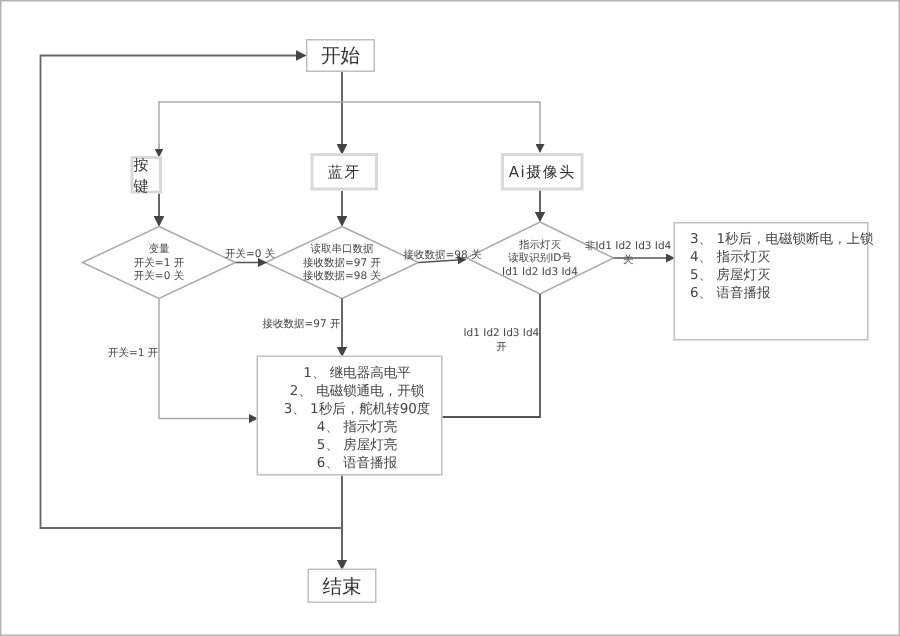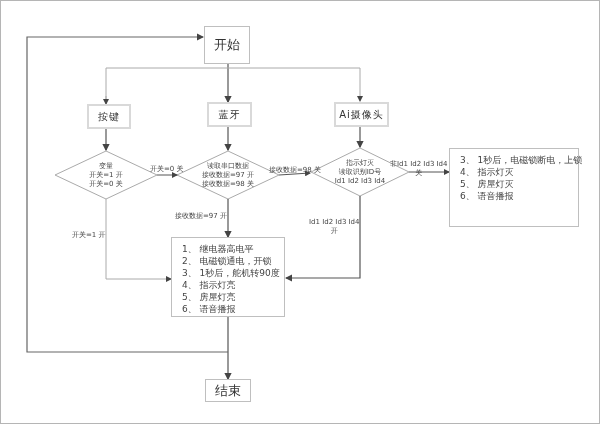--- a/index.html
+++ b/index.html
@@ -50,28 +50,28 @@
 
   <line x1="228" y1="199" x2="228" y2="237" stroke="#555" stroke-width="1.2" marker-end="url(#arr)"></line>
 
   <polyline points="360,196 360,278 286,278" fill="none" stroke="#555" stroke-width="1.2" marker-end="url(#arr)"></polyline>
 
   <line x1="228" y1="316" x2="228" y2="379" stroke="#555" stroke-width="1.2" marker-end="url(#arr)"></line>
 
   <polyline points="228,352 27,352 27,37 203,37" fill="none" stroke="#666" stroke-width="1.2" marker-end="url(#arr)"></polyline>
 </svg>
 
-<div class="box term" style="left:204px;top:26px;width:46px;height:38px;">
+<div class="box term" style="left:204px;top:26px;width:46px;height:22px;">
     <span>开始</span>
   </div>
 <div class="box term" style="left:205px;top:379px;width:46px;height:23px;">
     <span>结束</span>
   </div>
 
-<div class="box src" style="left:87px;top:104px;width:44px;height:25px;">
+<div class="box src" style="left:87px;top:104px;width:21px;height:25px;">
     <span>按键</span>
   </div>
 <div class="box src" style="left:207px;top:102px;width:45px;height:25px;">
     <span>蓝牙</span>
   </div>
 <div class="box src" style="left:334px;top:102px;width:55px;height:25px;">
     <span>Ai摄像头</span>
   </div>
 
 <div class="dtext" style="left:76px;top:162px;width:60px;">
@@ -96,21 +96,21 @@
 <div class="lbl" style="left:175px;top:212px;">接收数据=97  开</div>
 <div class="lbl" style="left:390px;top:160px;">
   <div>非Id1 Id2 Id3 Id4</div>
   <div>关</div>
 </div>
 <div class="lbl" style="left:309px;top:218px;">
   <div>Id1 Id2 Id3 Id4</div>
   <div>开</div>
 </div>
 
-<div class="list" style="left:171px;top:237px;width:114px;height:80px;">
+<div class="list" style="left:171px;top:237px;width:124px;height:80px;text-align:center;">
   <div>1、 继电器高电平</div>
   <div>2、 电磁锁通电，开锁</div>
   <div>3、 1秒后，舵机转90度</div>
   <div>4、 指示灯亮</div>
   <div>5、 房屋灯亮</div>
   <div>6、 语音播报</div>
 </div>
 
 <div class="list" style="left:449px;top:148px;width:130px;height:79px;">
   <div>3、 1秒后，电磁锁断电，上锁</div>

